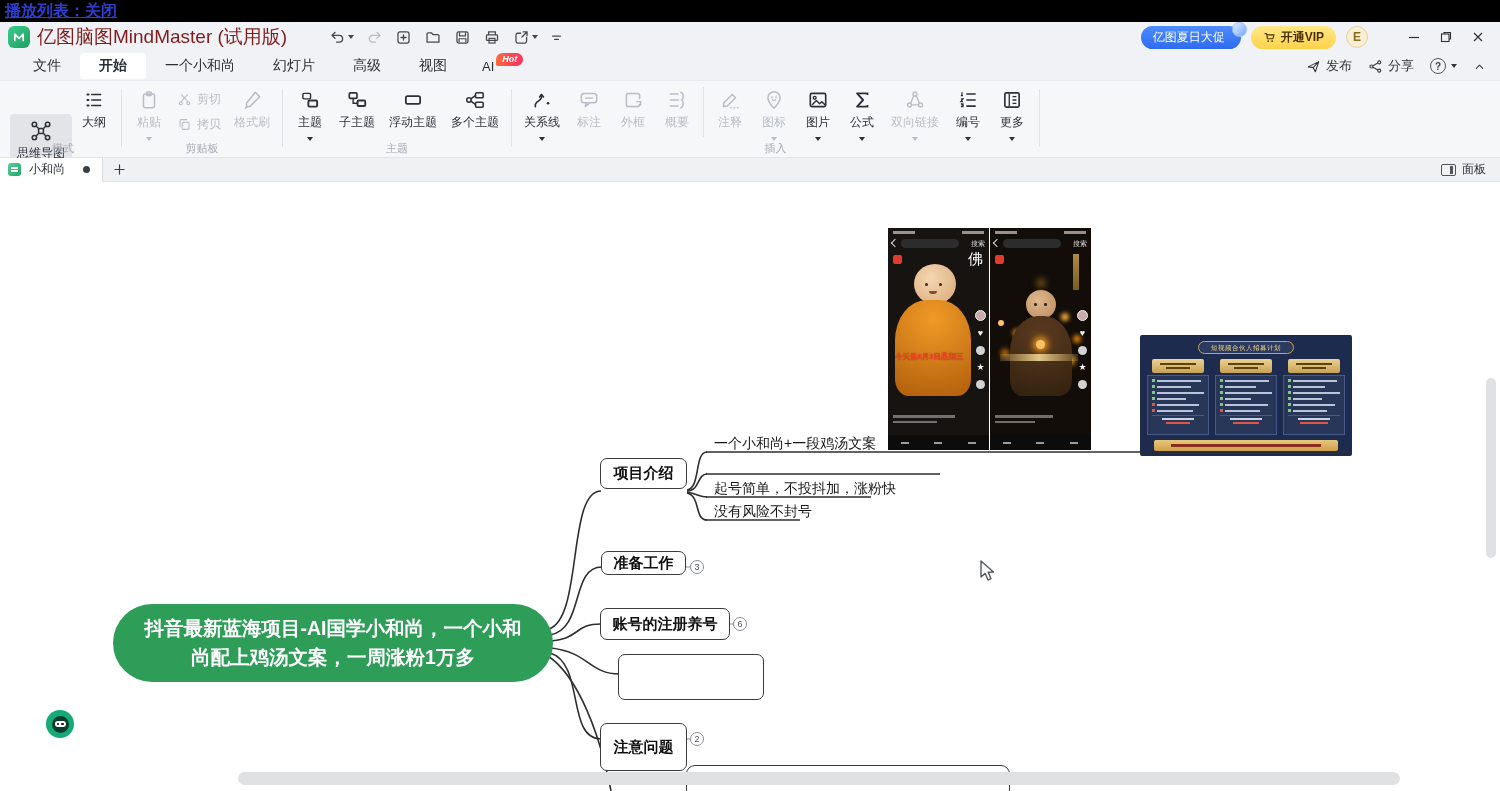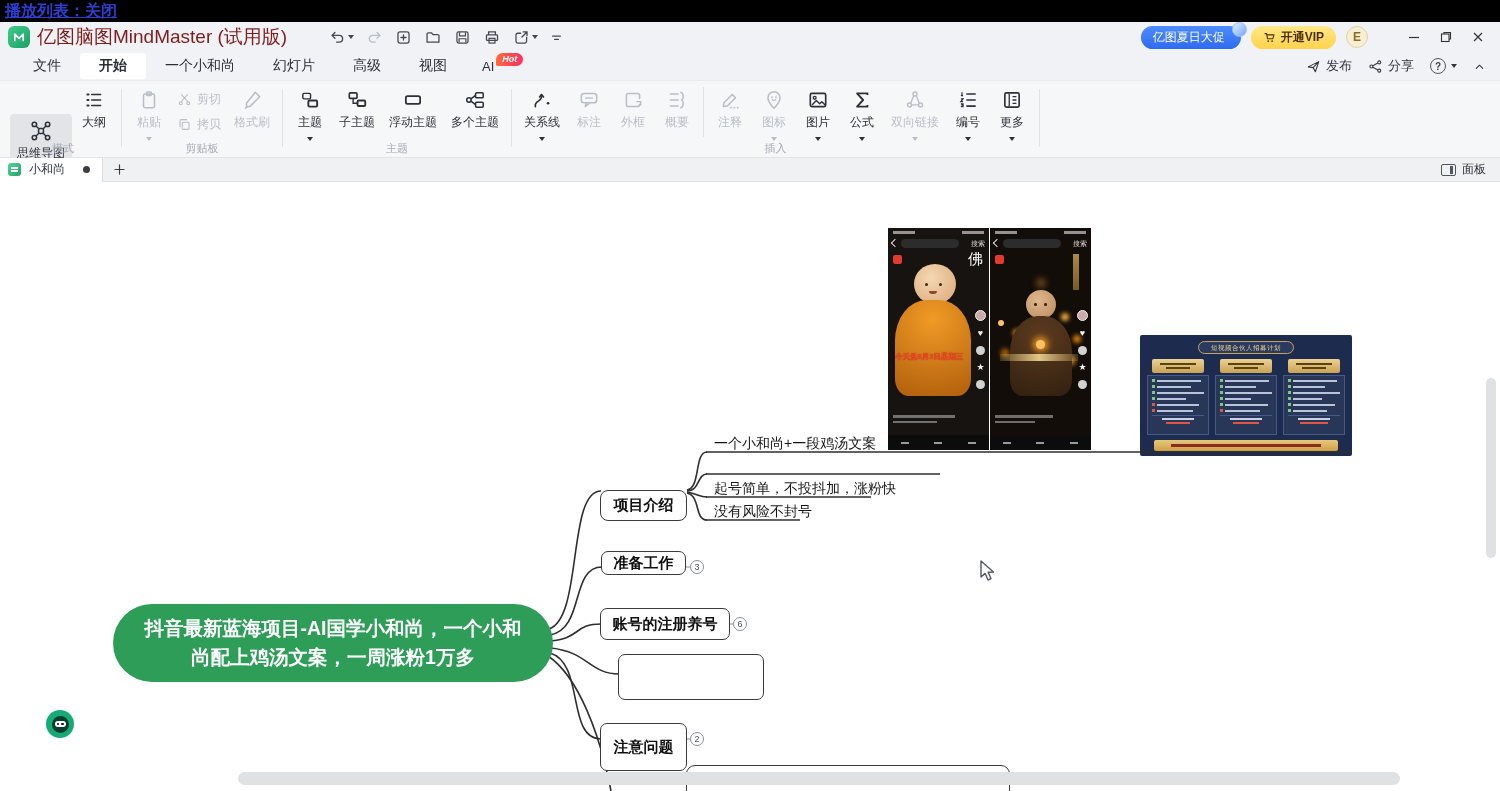--- a/index.html
+++ b/index.html
@@ -742,21 +742,21 @@
         <path d="M706,270 H1352" stroke-width="1.4"></path>
         <path d="M706,292 H940" stroke-width="1.4"></path>
         <path d="M706,315 H871" stroke-width="1.4"></path>
         <path d="M706,338 H800" stroke-width="1.4"></path>
         <path d="M686,385 H690 M730,442 H733 M687,557 H690" stroke="#8a8f96" stroke-width="1.2"></path>
       </g>
     </svg>
 
     <div class="root-node">抖音最新蓝海项目-AI国学小和尚，一个小和尚配上鸡汤文案，一周涨粉1万多</div>
 
-    <div class="tnode" style="left:600px; top:308px; width:87px; height:31px;border-radius:8px;">项目介绍</div>
+    <div class="tnode" style="left:600px; top:276px; width:87px; height:31px;">项目介绍</div>
     <div class="tnode" style="left:601px; top:369px; width:85px; height:24px;">准备工作</div>
     <div class="badge" style="left:690px; top:378px;">3</div>
     <div class="tnode" style="left:600px; top:426px; width:130px; height:32px;">账号的注册养号</div>
     <div class="badge" style="left:733px; top:435px;">6</div>
     <div class="tnode hidden-node" style="left:618px; top:472px; width:146px; height:46px;"></div>
     <div class="tnode" style="left:600px; top:541px; width:87px; height:48px;">注意问题</div>
     <div class="badge" style="left:690px; top:550px;">2</div>
     <div class="tnode partial" style="left:686px; top:583px; width:324px; height:40px;"></div>
 
     <div class="subtext" style="left:714px; top:253px;">一个小和尚+一段鸡汤文案</div>

